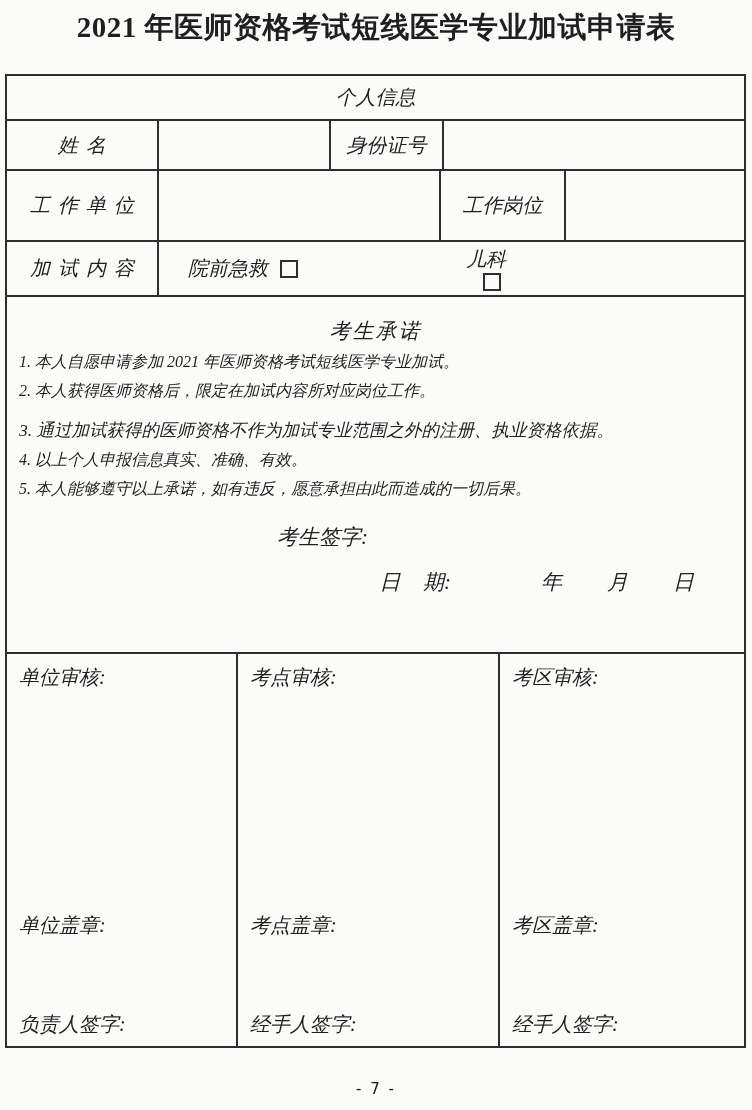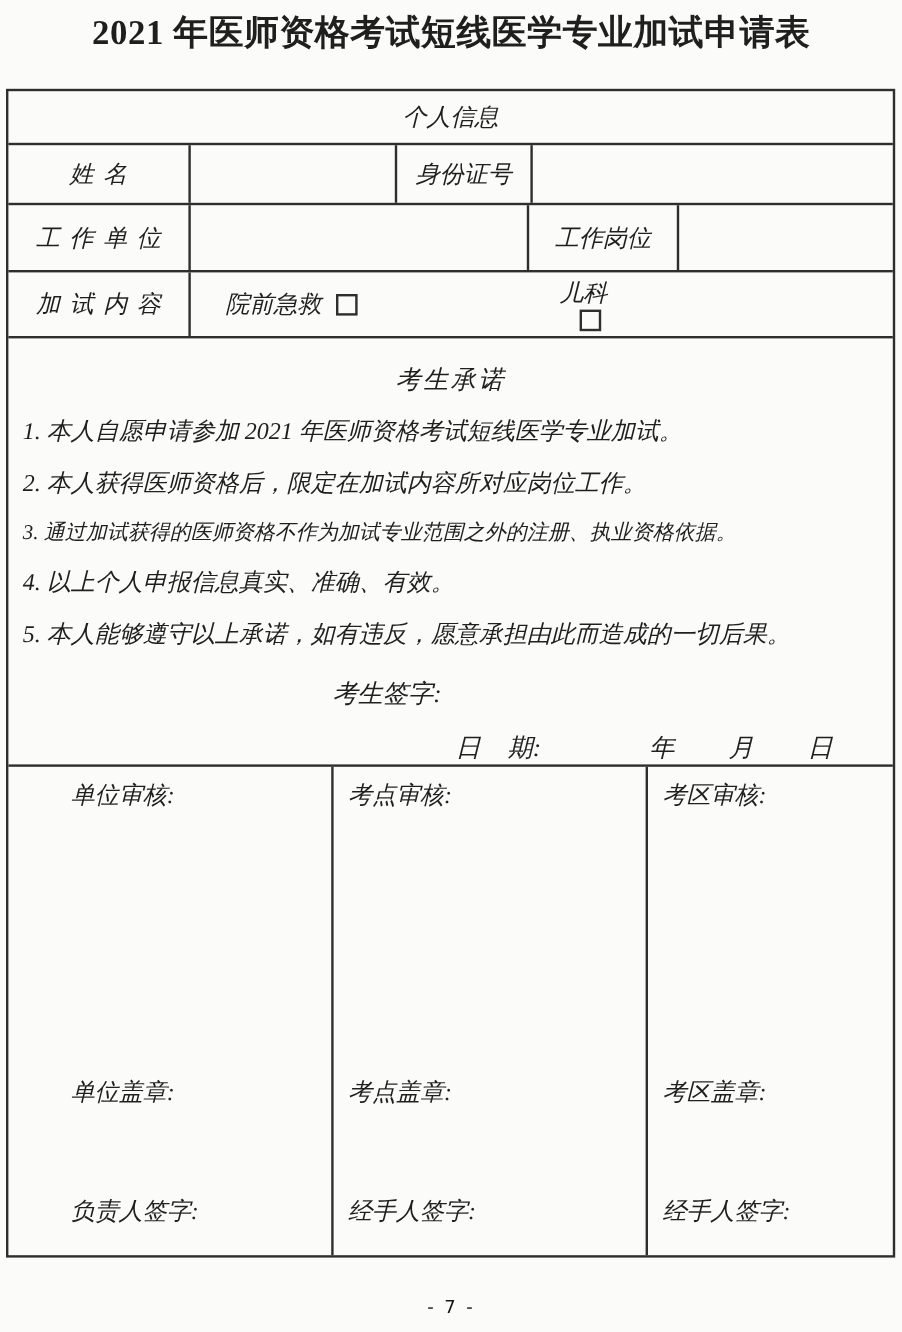--- a/index.html
+++ b/index.html
@@ -21,33 +21,33 @@
   .form-table {
     position:absolute; left:5px; top:74px;
     width:741px; height:974px;
     border:2px solid #2e2e2e;
     box-sizing:border-box;
     display:flex; flex-direction:column;
     font-size:20px;
     font-style:italic;
   }
   .t-row { display:flex; border-bottom:2px solid #2e2e2e; box-sizing:border-box; flex:0 0 auto; }
-  .t-row.last { border-bottom:none; flex:1 1 auto;padding-left:40px; }
+  .t-row.last { border-bottom:none; flex:1 1 auto; }
   .cell {
     box-sizing:border-box; border-right:2px solid #2e2e2e;
     display:flex; align-items:center; overflow:hidden;
   }
   .cell.no-r { border-right:none; }
   .c-center { justify-content:center; }
   .lbl { white-space:pre; word-spacing:3px; }
 
   
   .r-section { height:45px; }
   .r-name    { height:50px; }
-  .r-work    { height:56px; }
+  .r-work    { height:71px; }
   .r-test    { height:55px; }
   .r-commit  { height:357px; display:block; padding:0 12px; }
 
   
   .w-label   { width:152px; flex:0 0 152px; }
   .w-nameval { width:172px; flex:0 0 172px; }
   .w-idlbl   { width:113px; flex:0 0 113px; }
   .w-unitval { width:282px; flex:0 0 282px; }
   .w-postlbl { width:125px; flex:0 0 125px; }
   .w-rest    { flex:1 1 auto; }
@@ -59,21 +59,21 @@
   .checkbox {
     width:18px; height:18px;
     border:2px solid #2e2e2e;
     margin-left:12px;
     box-sizing:border-box;
     background:transparent;
   }
 
   
   .commit-title { text-align:center; font-size:21px; margin-top:20px; letter-spacing:2px; }
-  .commit-item  { font-size:20px; margin-top:18px; line-height:25px; white-space:nowrap; }
+  .commit-item  { font-size:16px; margin-top:4px; line-height:25px; white-space:nowrap; }
   .commit-item.long { font-size:17.5px; margin-top:15px; }
   .sig-line  { margin-top:22px; margin-left:258px; font-size:21px; }
   .date-line { margin-top:17px; text-align:right; padding-right:38px; font-size:21px; white-space:pre; word-spacing:6px; }
 
   
   .rv-col { position:relative; display:block; }
   .w-col1 { width:231px; flex:0 0 231px; }
   .w-col2 { width:262px; flex:0 0 262px; }
   .rv-lbl { position:absolute; left:12px; font-size:20px; white-space:pre; }
   .rv-review { top:10px; }

